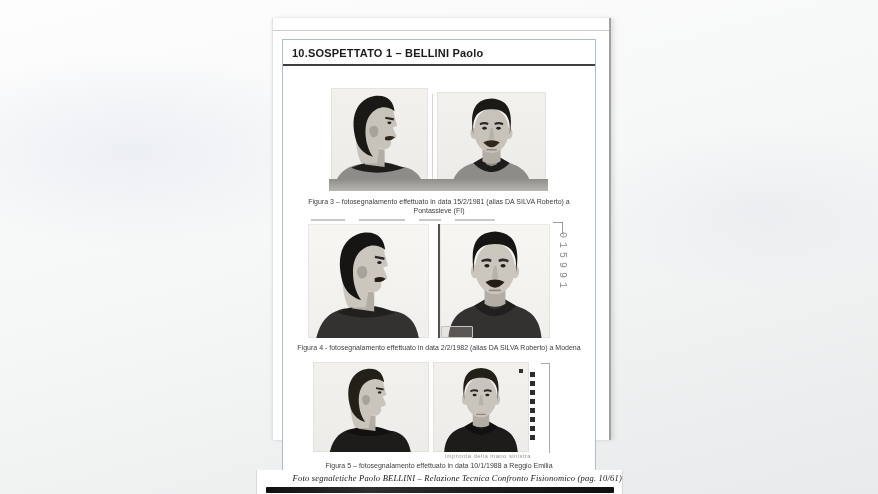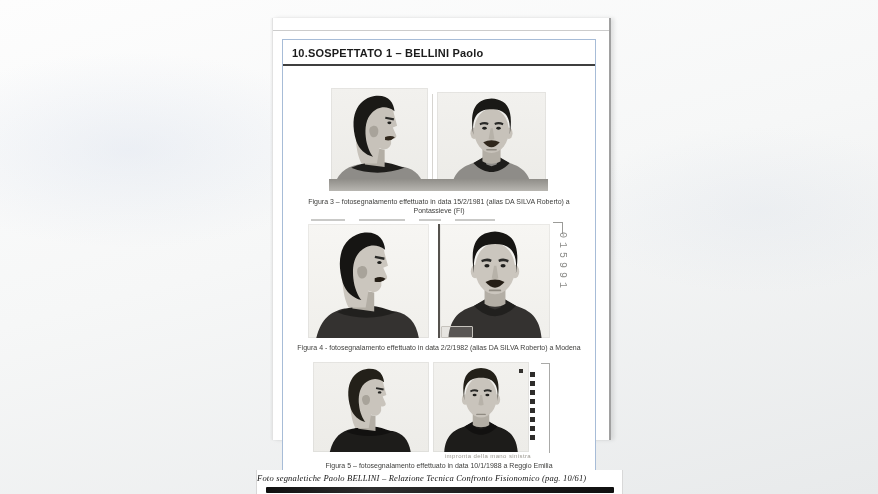--- a/index.html
+++ b/index.html
@@ -86,21 +86,21 @@
   }
   .cap1{top:157px;}
   .cap2{top:303px;}
   .cap3{top:421px;}
   
   .footer-strip{
     position:absolute;left:257px;top:470px;width:365px;height:24px;background:#ffffff;
     box-shadow:-1px 0 0 #d8d8d8, 1px 0 0 #d8d8d8;
   }
   .footer-text{
-    margin:0;padding-top:3px;text-align:left;
+    margin:0;padding-top:3px;text-align:right;
     font-family:"Liberation Serif",serif;font-style:italic;
     font-size:8.5px;color:#151515;letter-spacing:0.2px;white-space:nowrap;
   }
   .bottom-bar{
     position:absolute;left:266px;top:487px;width:348px;height:6px;
     background:linear-gradient(90deg,#101010,#2e2e2e 30%,#191919 70%,#101010);
     border-radius:1px;
   }
 </style>
 </head>

